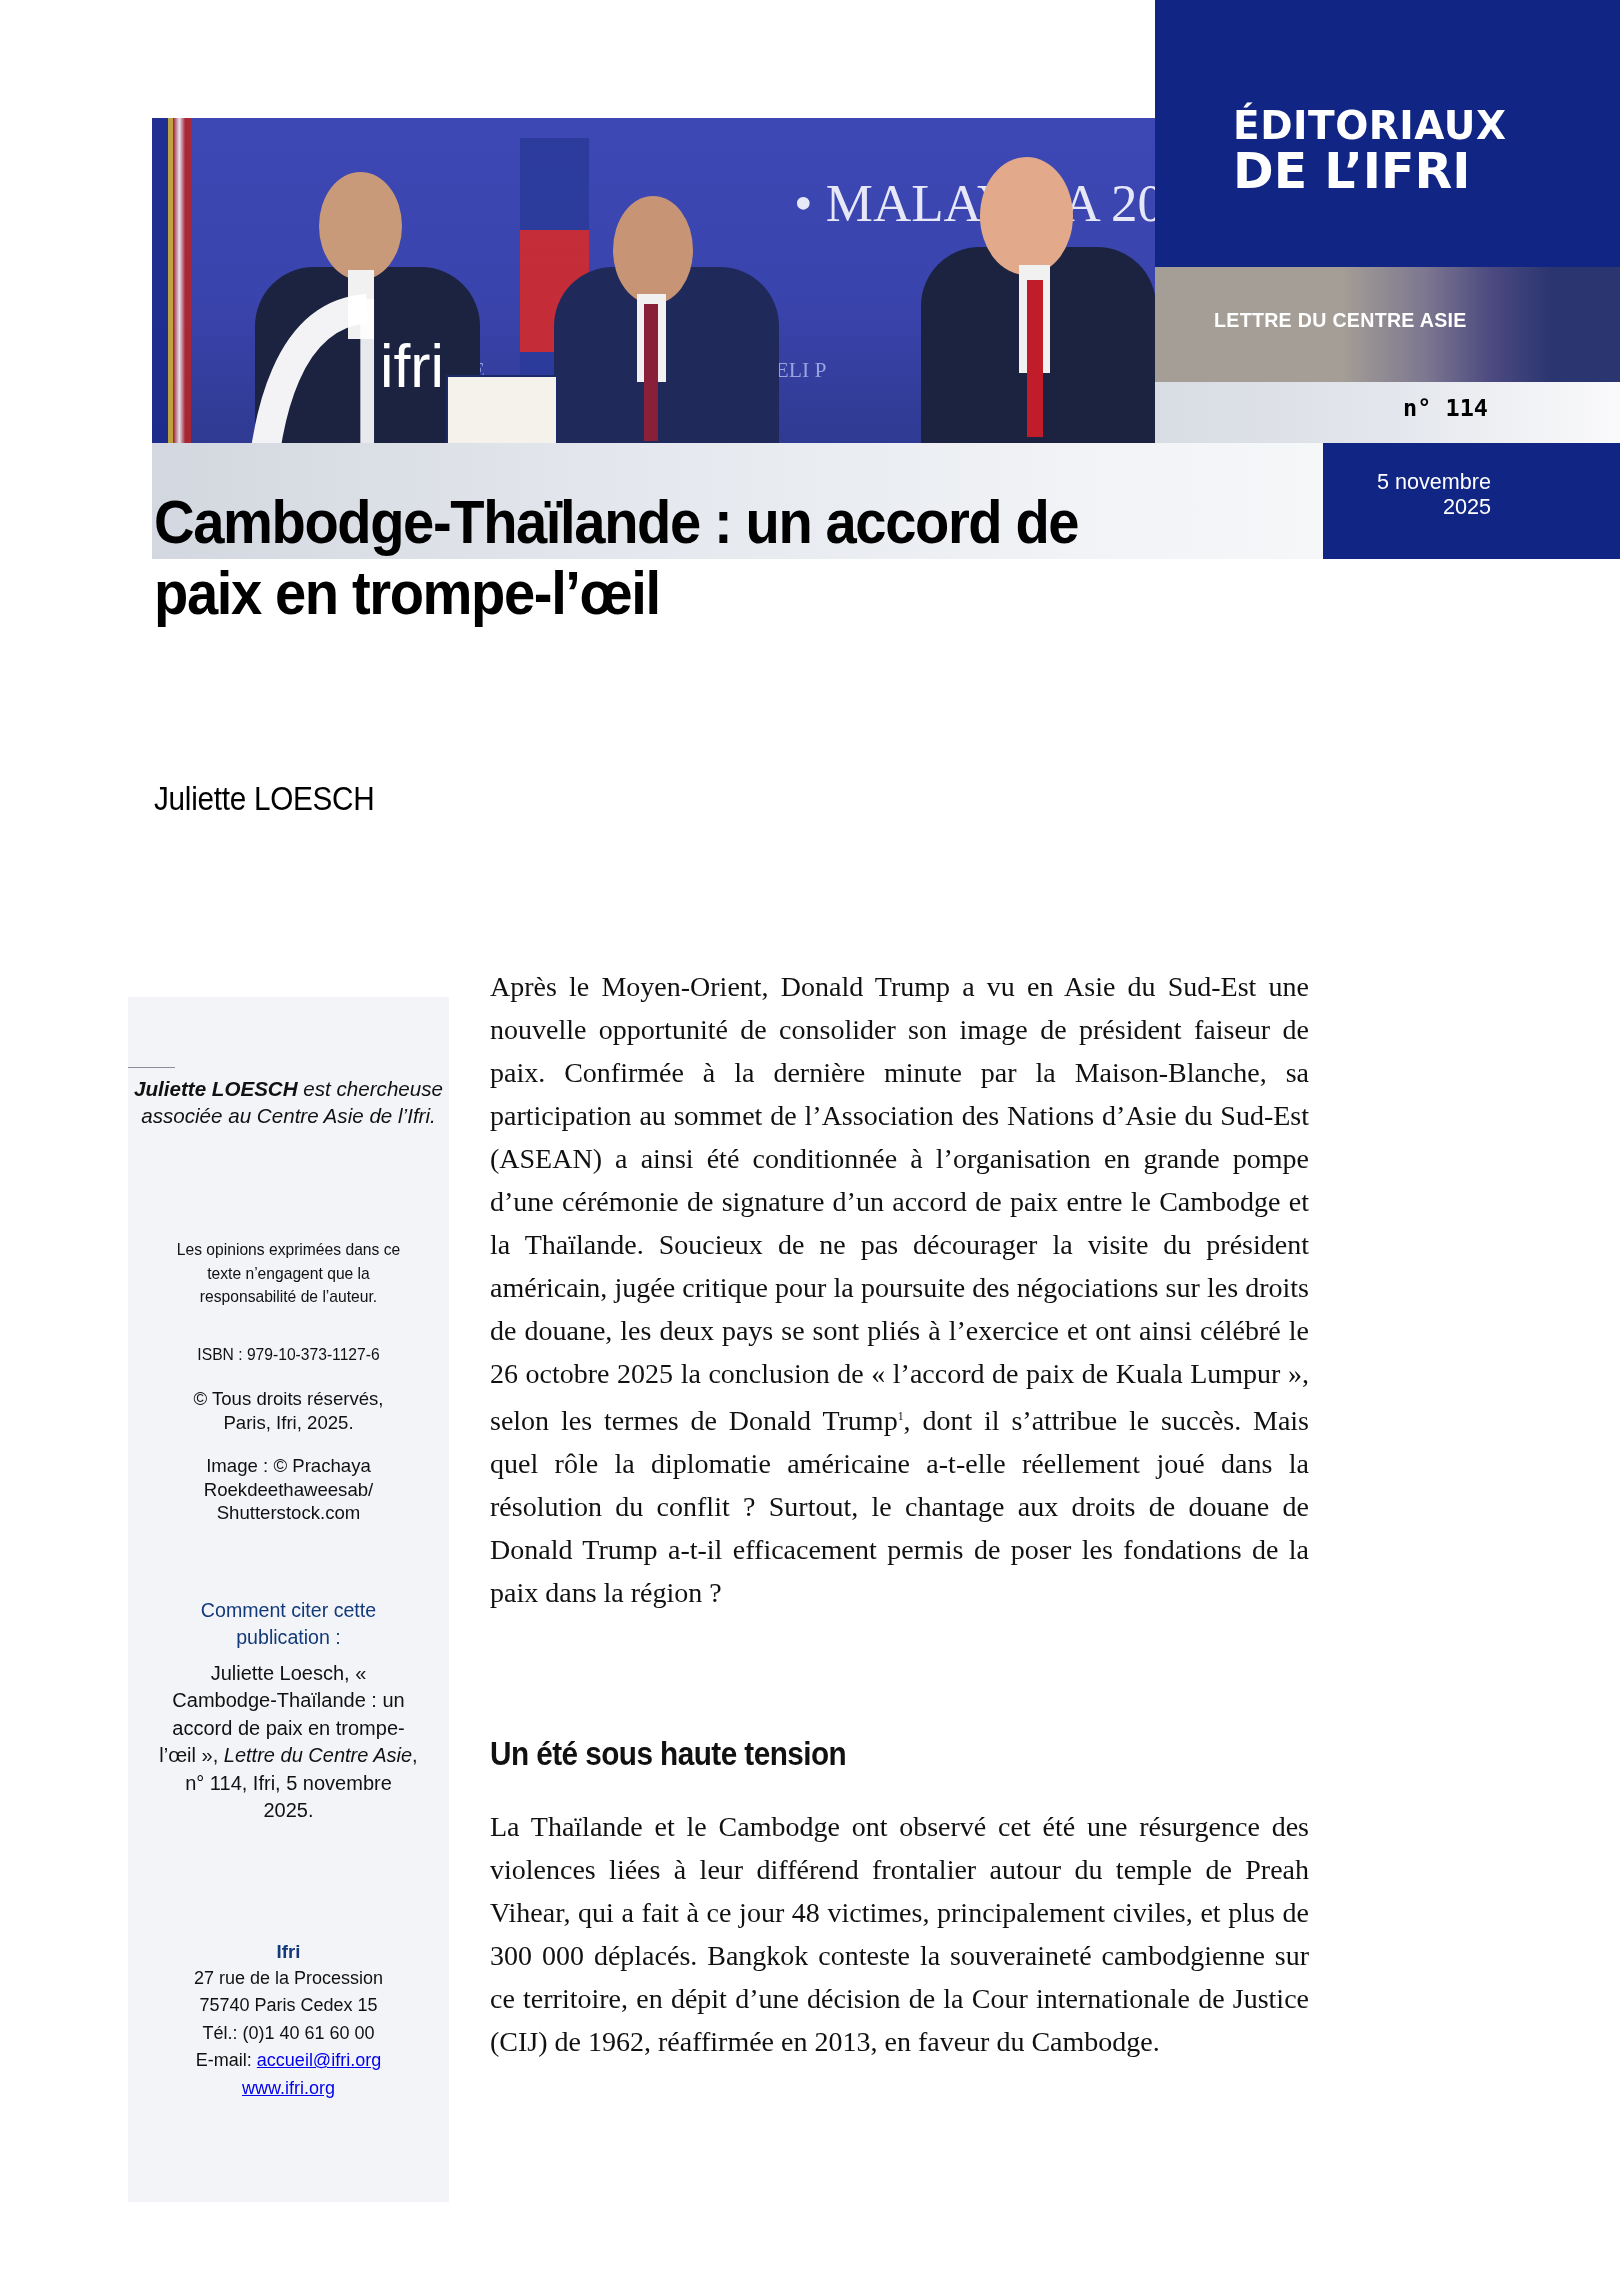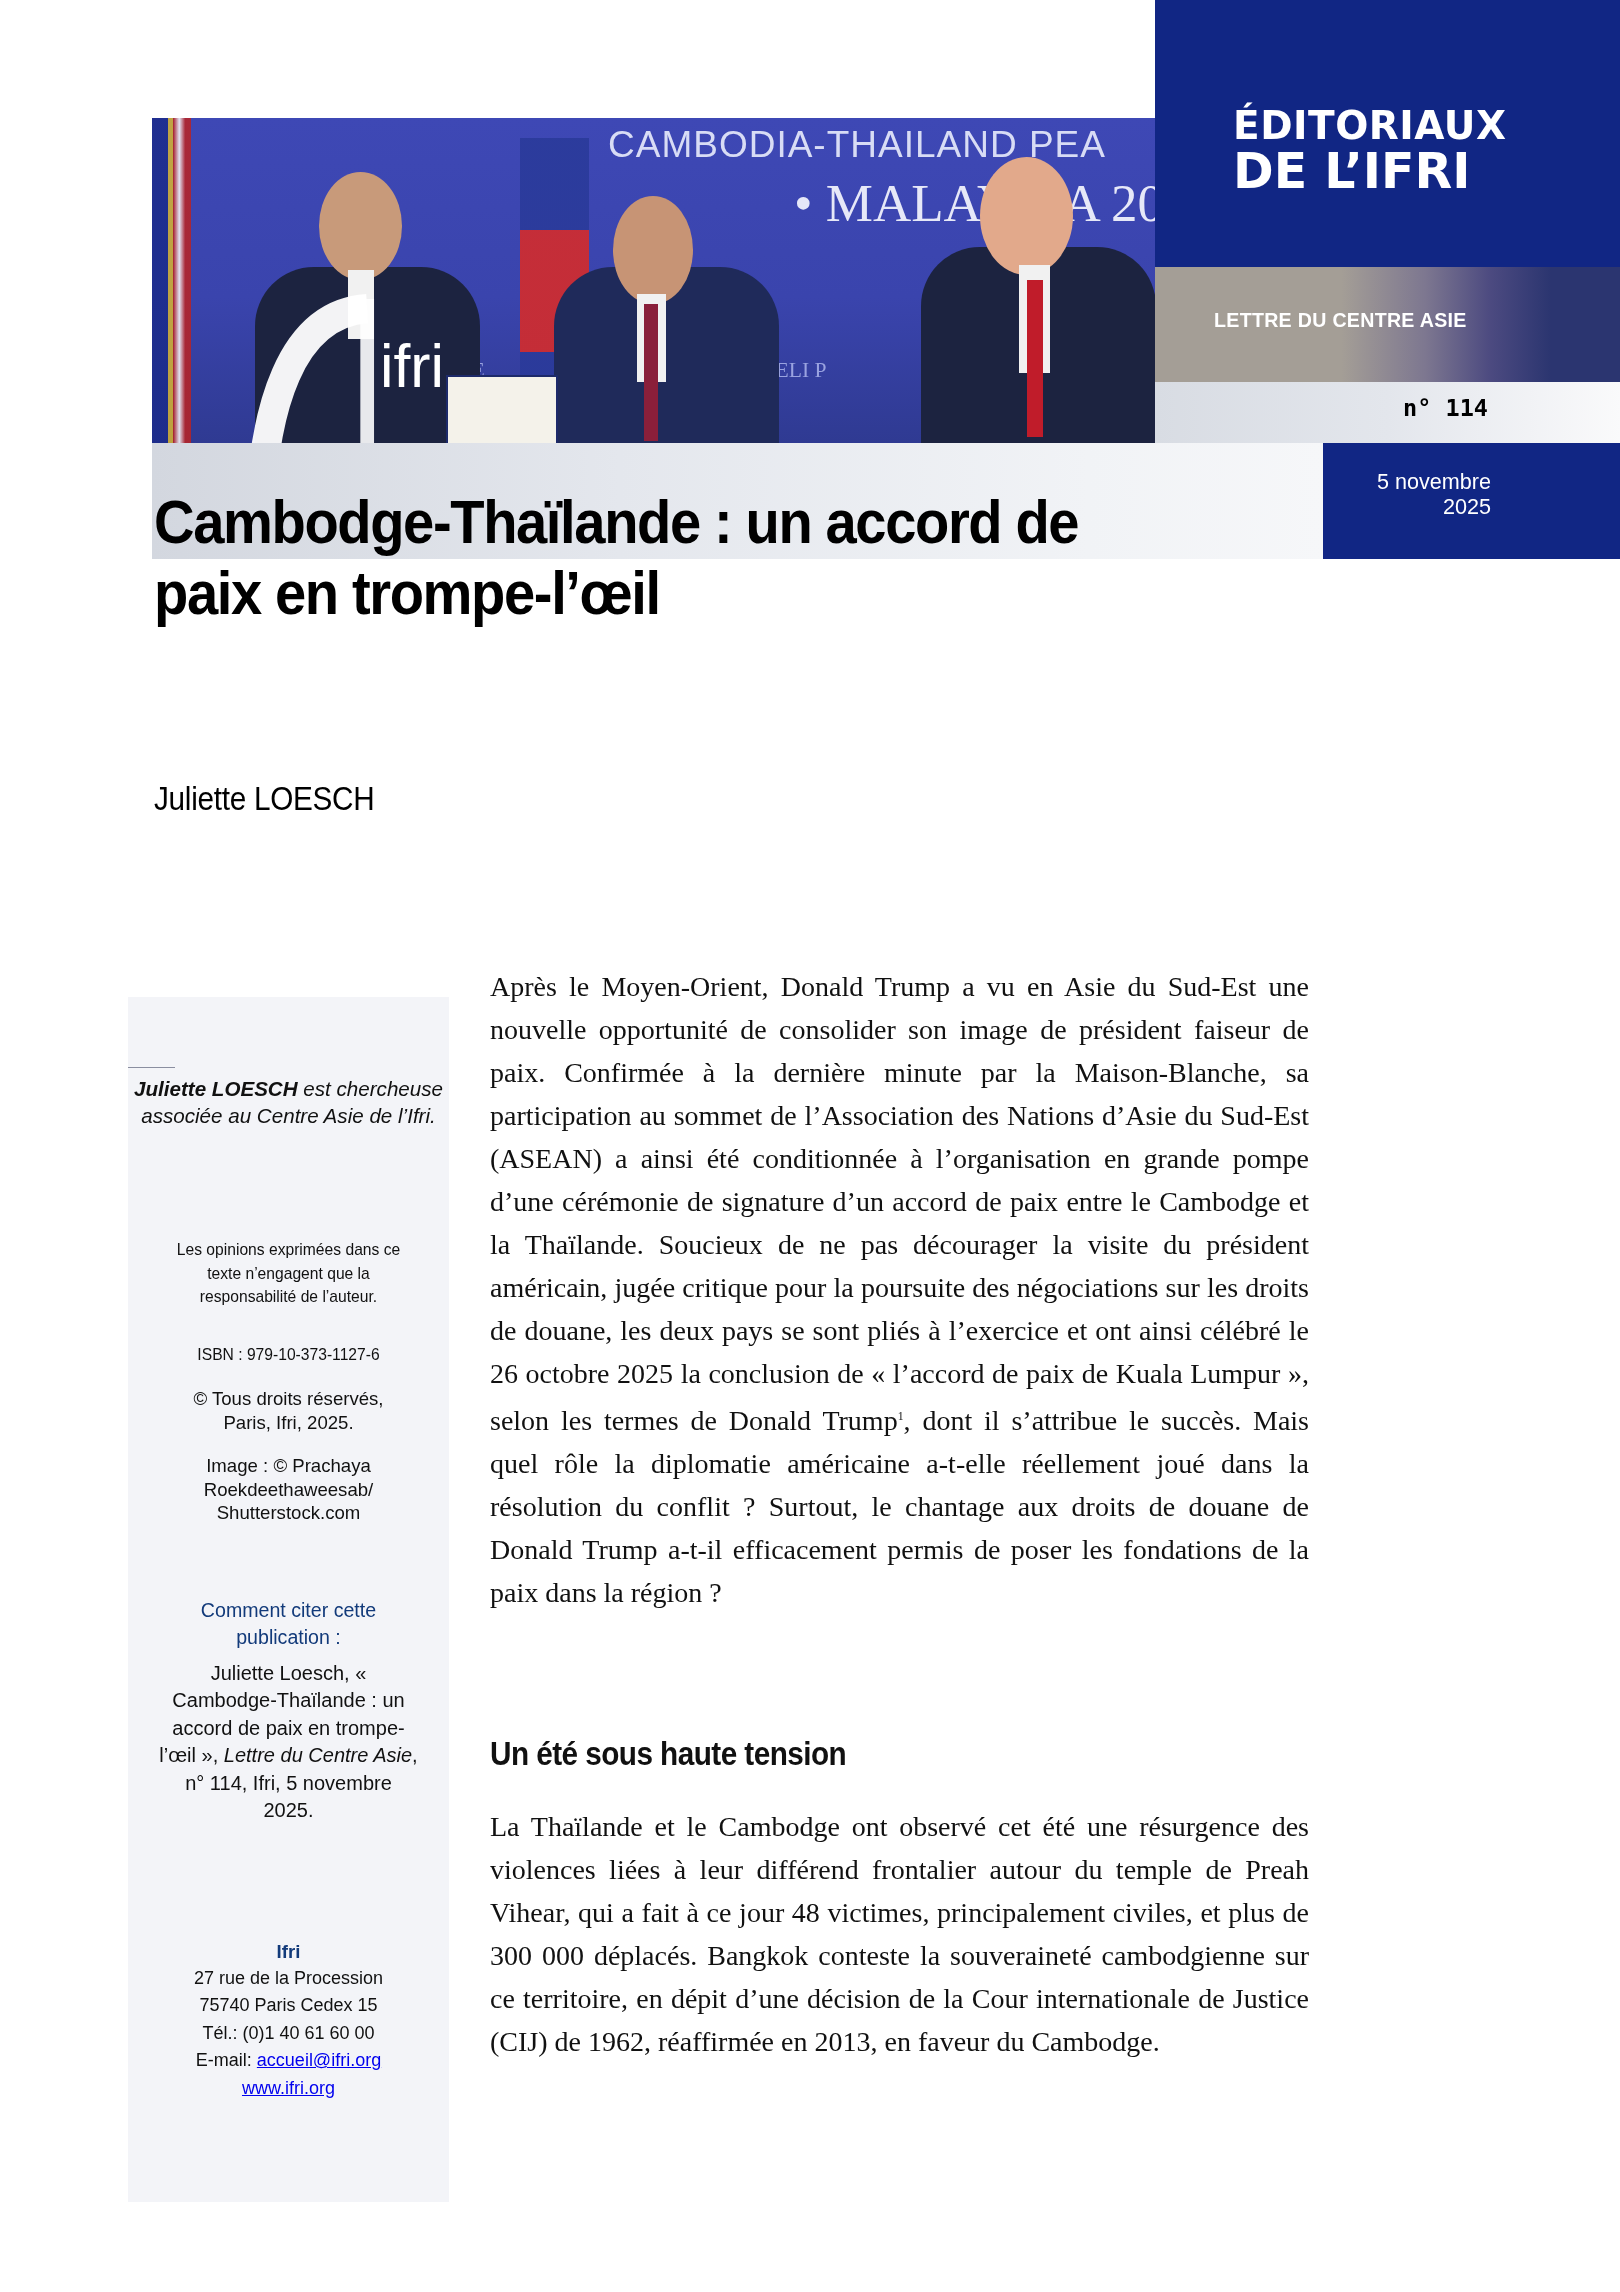--- a/index.html
+++ b/index.html
@@ -80,21 +80,20 @@
   .body sup { font-size:11.8px; vertical-align:9.8px; }
   .section-h { position:absolute; left:490px; top:1735px; margin:0; font-family:"Liberation Sans", sans-serif;
                font-size:33px; font-weight:bold; letter-spacing:-0.6px; transform:scaleX(.9); transform-origin:left top; color:#111; }
   .body2 { top:1805px; }
 </style>
 </head>
 <body>
 
 <div class="photo">
   <div class="flag-l"></div>
-  <div class="banner-l1">CAMBODIA-THAILAND PEA</div>
   <div class="banner-l2">• MALAYSIA 2025 •</div>
   <div class="delivering" style="left:253px;top:240px;font-size:21.6px;">DELI PE</div>
   <div class="delivering" style="left:608px;top:240px;font-size:21.6px;">DELI P</div>
   <div class="delivering" style="left:500px;top:279px;font-size:25.5px;">RING ACE</div>
   <div class="flag-c"></div>
 
   <div class="person" style="left:103px;width:225px;height:176px;"></div>
   <div class="head" style="left:167px;top:54px;width:83px;height:108px;"></div>
   <div class="shirt" style="left:196px;top:152px;width:25.5px;height:69px;"></div>
 

